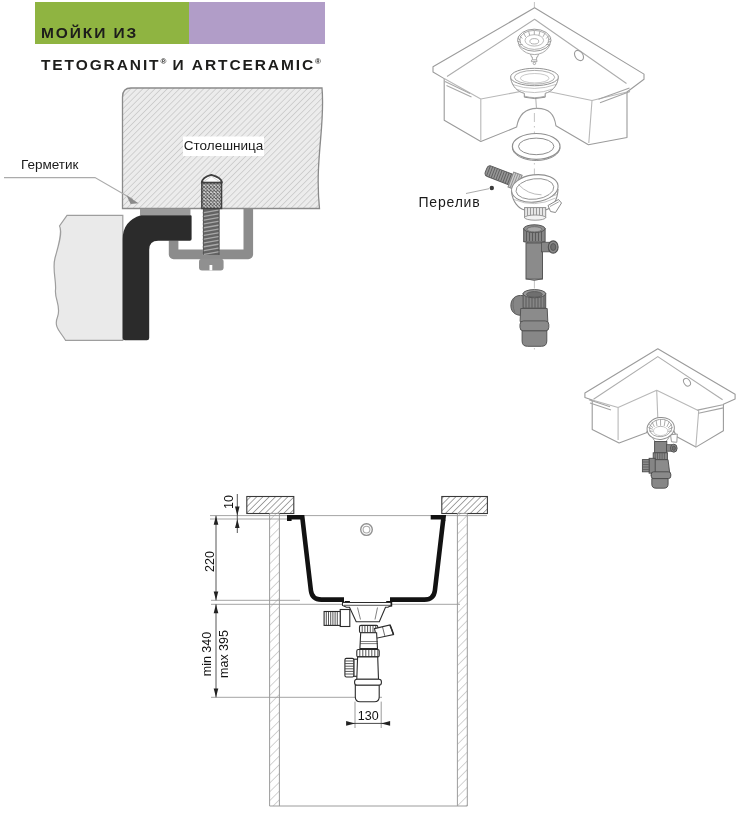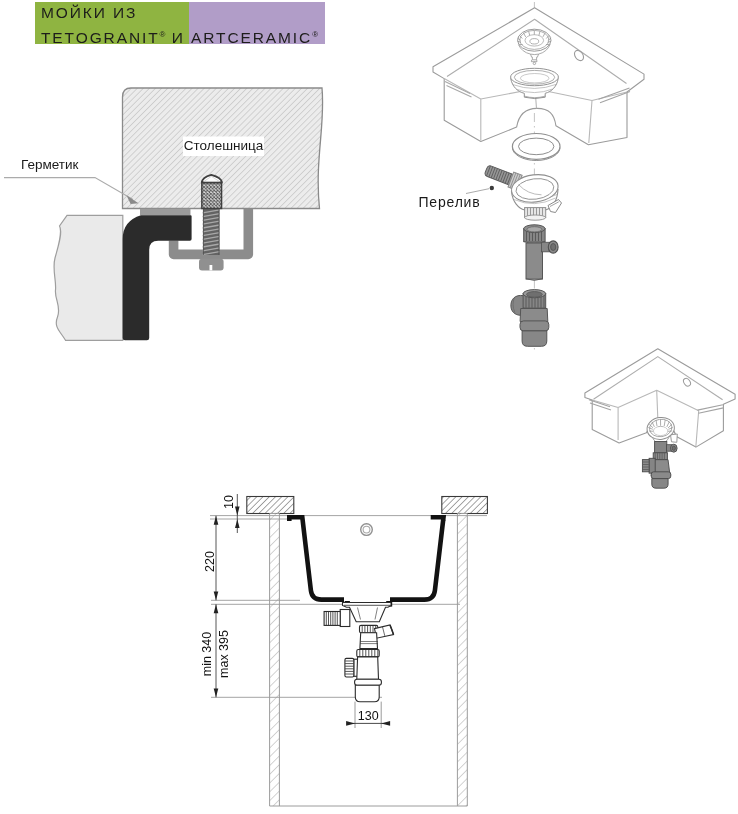--- a/index.html
+++ b/index.html
@@ -1,20 +1,20 @@
 <!DOCTYPE html>
 <html><head>
 <meta charset="utf-8">
 <style>
   html,body{margin:0;padding:0;background:#fff;}
   body{width:738px;height:814px;position:relative;font-family:"Liberation Sans",sans-serif;overflow:hidden;}
   .hdr{position:absolute;top:2px;height:42px;}
   .hdr-green{left:35px;width:154px;background:#8fb441;}
   .hdr-purple{left:189px;width:136px;background:#b19dc8;}
-  .hdr-text{position:absolute;top:2px;left:41px;z-index:5;font-weight:normal;font-size:15.5px;line-height:22px;color:#1d1d1b;letter-spacing:1.9px;white-space:nowrap;}
+  .hdr-text{position:absolute;top:18px;left:41px;z-index:5;font-weight:bold;font-size:15.5px;line-height:29px;color:#1d1d1b;letter-spacing:1.9px;white-space:nowrap;}
   .hdr-text sup{font-size:8px;letter-spacing:0;}
   svg{position:absolute;left:0;top:0;}
 </style>
 </head>
 <body>
 
 <div class="hdr hdr-green"></div>
 
 <div class="hdr hdr-purple"></div>
 

